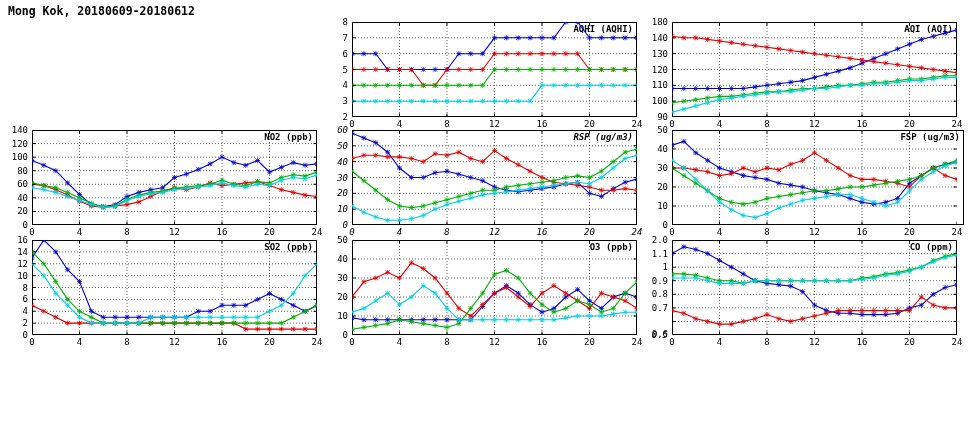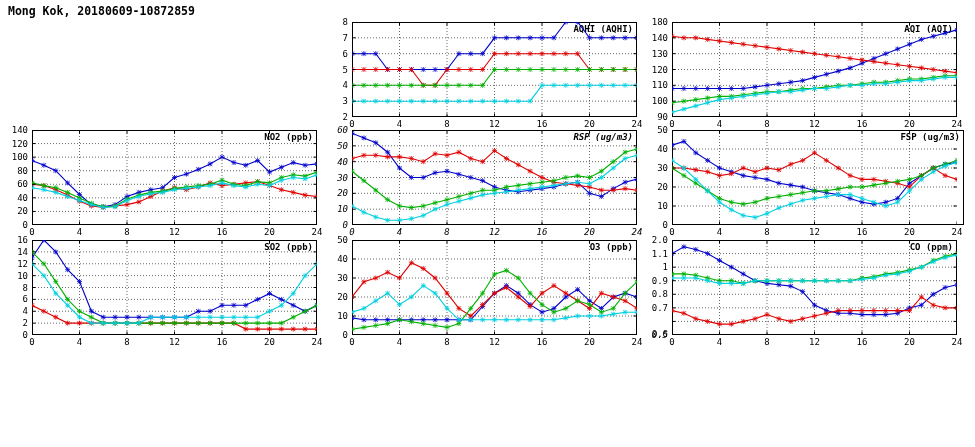--- a/index.html
+++ b/index.html
@@ -8,21 +8,21 @@
   .panel{position:absolute;}
   .panel .frame{position:absolute;left:0;top:0;right:0;bottom:0;border:1px solid #000;box-sizing:border-box;background:#fff;}
   .panel svg{position:absolute;left:0;top:0;}
   .plabel{position:absolute;right:3px;top:2px;font-family:"DejaVu Sans Mono",monospace;font-weight:bold;font-size:9px;color:#000;background:#fff;padding:0 1px;line-height:10px;}
   .xtick{position:absolute;font-family:"DejaVu Sans Mono",monospace;font-size:9px;color:#000;transform:translateX(-50%);line-height:10px;}
   .ytick{position:absolute;font-family:"DejaVu Sans Mono",monospace;font-size:9px;color:#000;transform:translateY(-50%);text-align:right;line-height:10px;}
 </style>
 </head>
 <body>
 
-<div id="title">Mong Kok, 20180609-10872859</div>
+<div id="title">Mong Kok, 20180609-20180612</div>
 
 <div class="panel" id="panel-aqhi" style="left:352px;top:22px;width:285px;height:95px;">
   <div class="frame"></div>
   <div class="plabel">AQHI (AQHI)</div>
 <svg width="285" height="95">
       <line x1="47.5" x2="47.5" y1="0" y2="95" stroke="#000" stroke-width="0.6" stroke-dasharray="1,2"></line>
       <line x1="95" x2="95" y1="0" y2="95" stroke="#000" stroke-width="0.6" stroke-dasharray="1,2"></line>
       <line x1="142.5" x2="142.5" y1="0" y2="95" stroke="#000" stroke-width="0.6" stroke-dasharray="1,2"></line>
       <line x1="190" x2="190" y1="0" y2="95" stroke="#000" stroke-width="0.6" stroke-dasharray="1,2"></line>
       <line x1="237.5" x2="237.5" y1="0" y2="95" stroke="#000" stroke-width="0.6" stroke-dasharray="1,2"></line>

